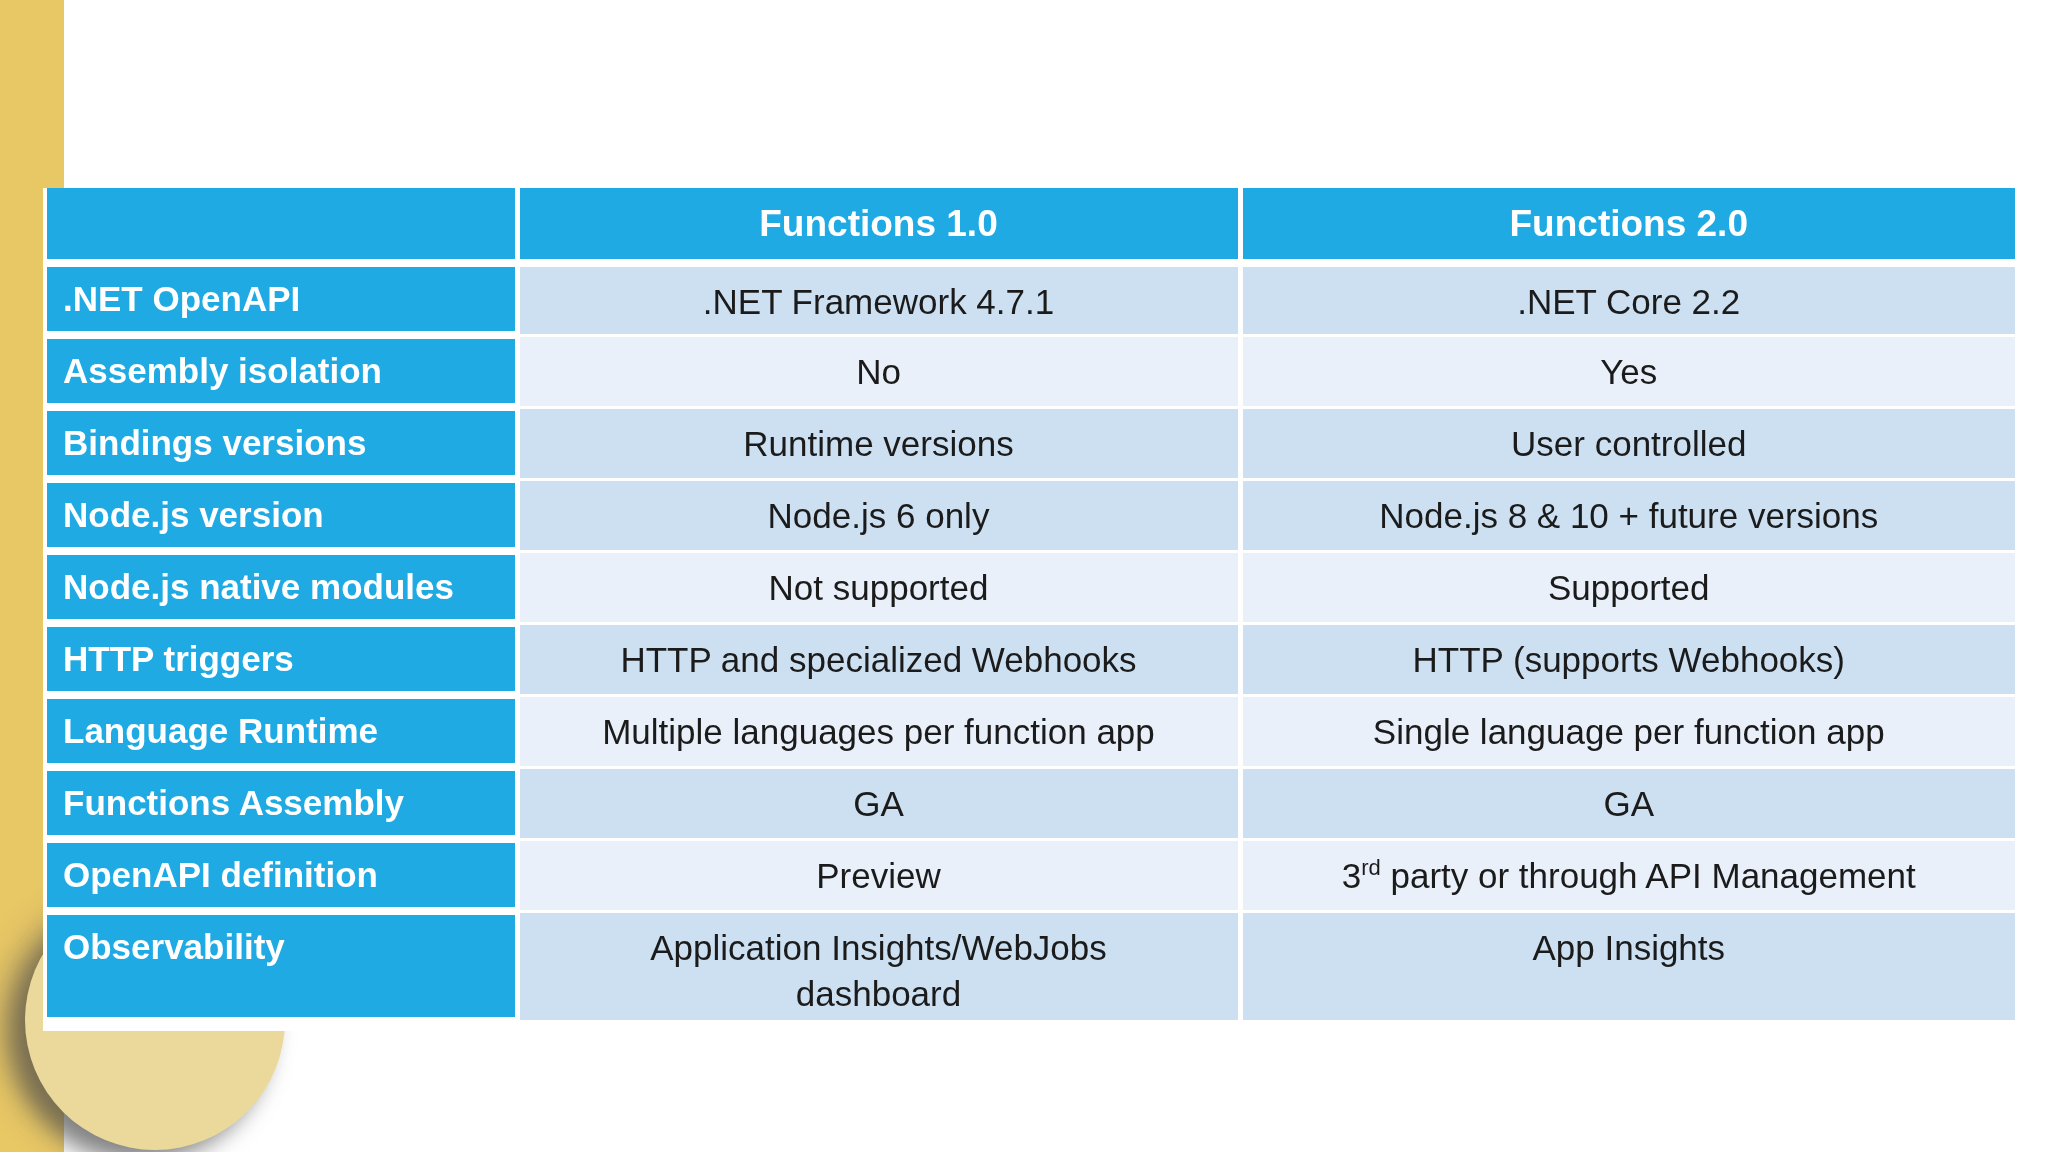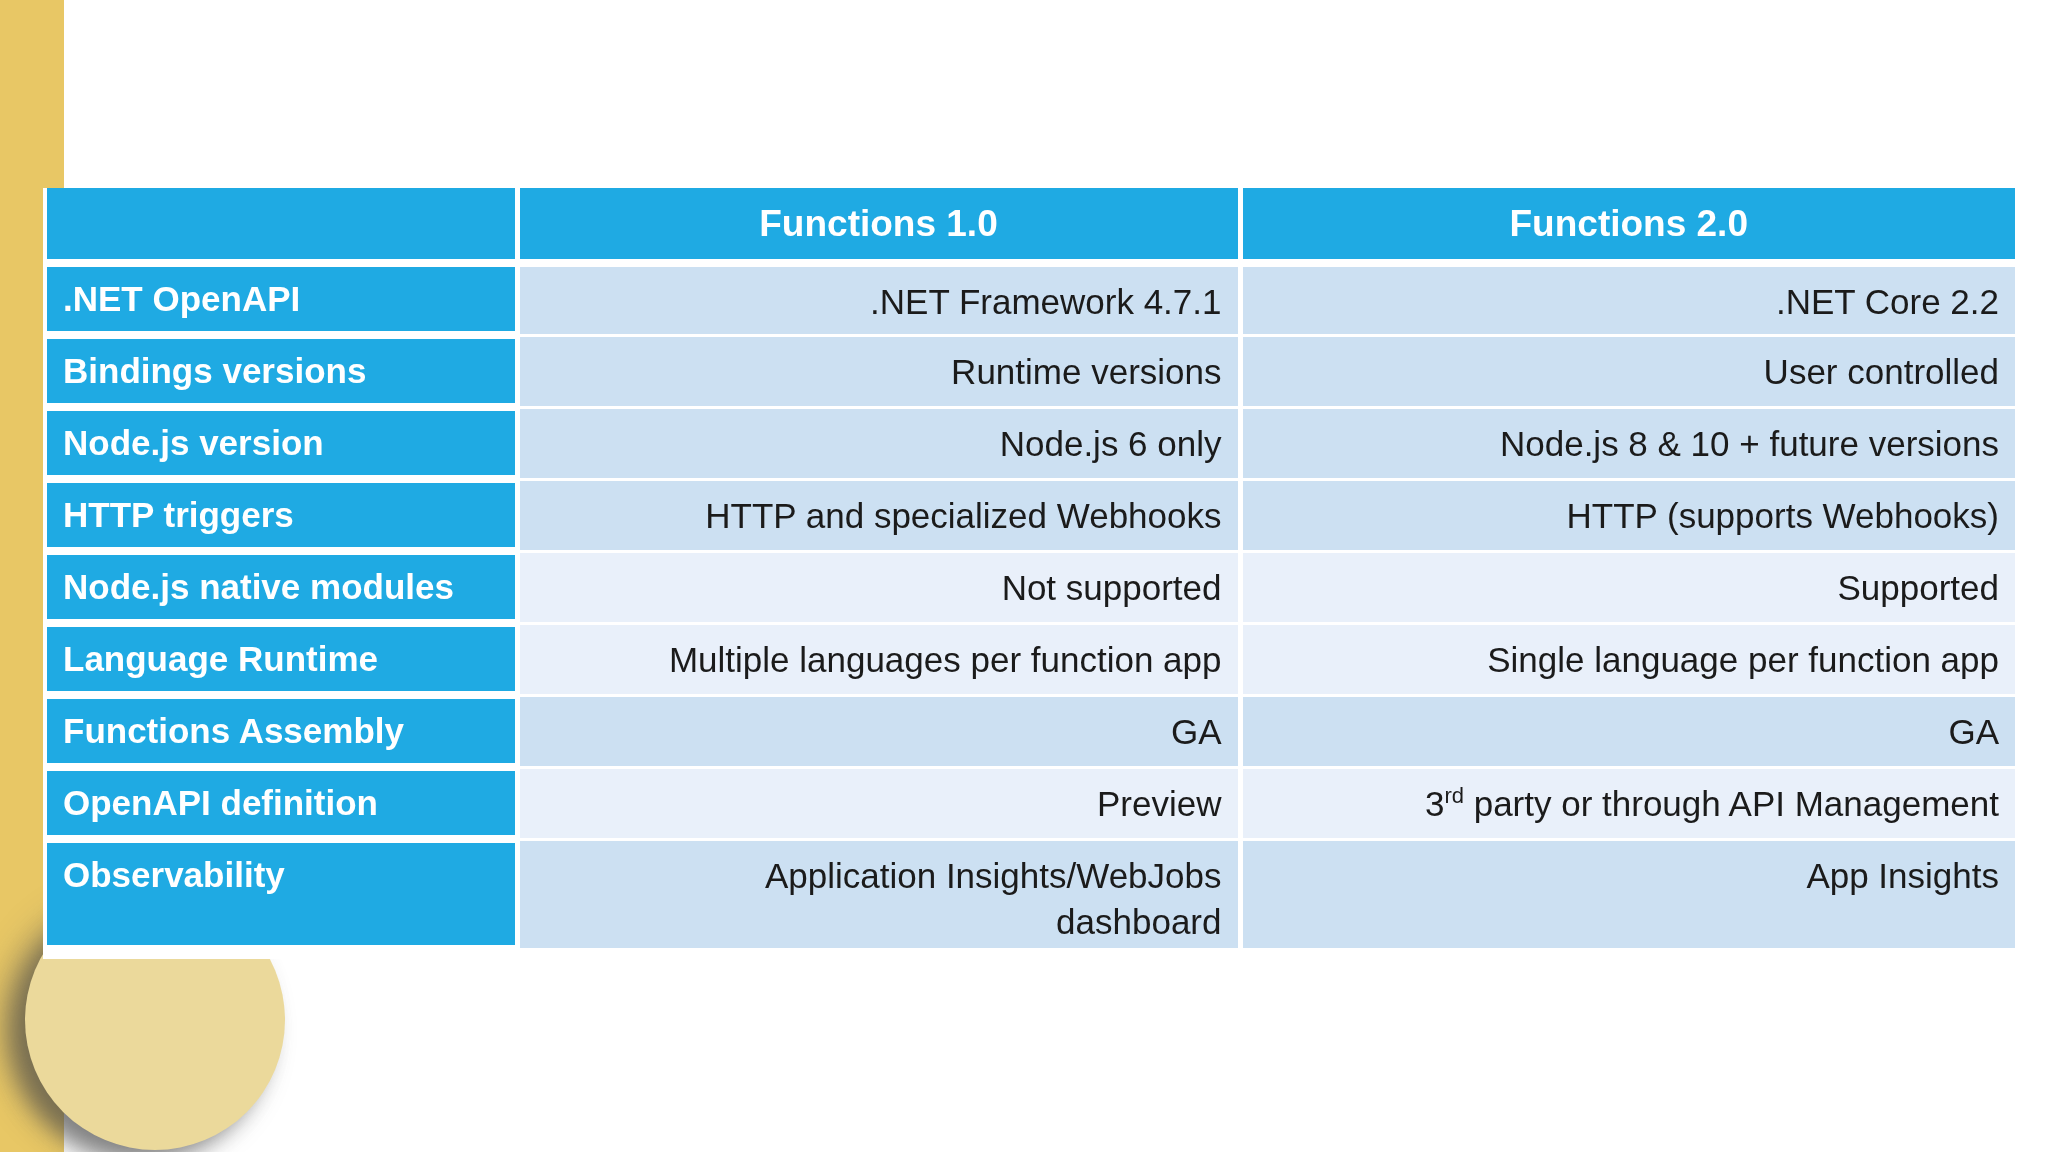--- a/index.html
+++ b/index.html
@@ -91,21 +91,21 @@
     vertical-align: top;
     padding: 12px 16px 0 16px;
     border-bottom: 8px solid #fff;
     border-right: 5px solid #fff;
     white-space: nowrap;
   }
   td.data-cell {
     color: var(--body-text);
     font-size: 35px;
     font-weight: 400;
-    text-align: right;
+    text-align: center;
     vertical-align: top;
     padding: 12px 16px 0 16px;
     border-bottom: 3px solid #fff;
     line-height: 1.32;
     white-space: pre-line;
   }
   td.data-cell.v1 { border-right: 5px solid #fff; }
   td.data-cell.shade-a { background: var(--row-shade-dark); }
   td.data-cell.shade-b { background: var(--row-shade-light); }
   td.data-cell sup {
@@ -138,38 +138,43 @@
           <th class="header-cell">Functions 2.0</th>
         </tr>
       </thead>
       <tbody>
           <tr class="body-row">
             <td class="label-cell">.NET OpenAPI</td>
             <td class="data-cell v1 shade-a">.NET Framework 4.7.1</td>
             <td class="data-cell v2 shade-a">.NET Core 2.2</td>
           </tr>
           <tr class="body-row">
+            <td class="label-cell">Assembly isolation</td>
+            <td class="data-cell v1 shade-b">No</td>
+            <td class="data-cell v2 shade-b">Yes</td>
+          </tr>
+          <tr class="body-row">
             <td class="label-cell">Bindings versions</td>
             <td class="data-cell v1 shade-a">Runtime versions</td>
             <td class="data-cell v2 shade-a">User controlled</td>
           </tr>
           <tr class="body-row">
             <td class="label-cell">Node.js version</td>
             <td class="data-cell v1 shade-a">Node.js 6 only</td>
             <td class="data-cell v2 shade-a">Node.js 8 &amp; 10 + future versions</td>
           </tr>
           <tr class="body-row">
+            <td class="label-cell">Node.js native modules</td>
+            <td class="data-cell v1 shade-b">Not supported</td>
+            <td class="data-cell v2 shade-b">Supported</td>
+          </tr>
+          <tr class="body-row">
             <td class="label-cell">HTTP triggers</td>
             <td class="data-cell v1 shade-a">HTTP and specialized Webhooks</td>
             <td class="data-cell v2 shade-a">HTTP (supports Webhooks)</td>
-          </tr>
-          <tr class="body-row">
-            <td class="label-cell">Node.js native modules</td>
-            <td class="data-cell v1 shade-b">Not supported</td>
-            <td class="data-cell v2 shade-b">Supported</td>
           </tr>
           <tr class="body-row">
             <td class="label-cell">Language Runtime</td>
             <td class="data-cell v1 shade-b">Multiple languages per function app</td>
             <td class="data-cell v2 shade-b">Single language per function app</td>
           </tr>
           <tr class="body-row">
             <td class="label-cell">Functions Assembly</td>
             <td class="data-cell v1 shade-a">GA</td>
             <td class="data-cell v2 shade-a">GA</td>

